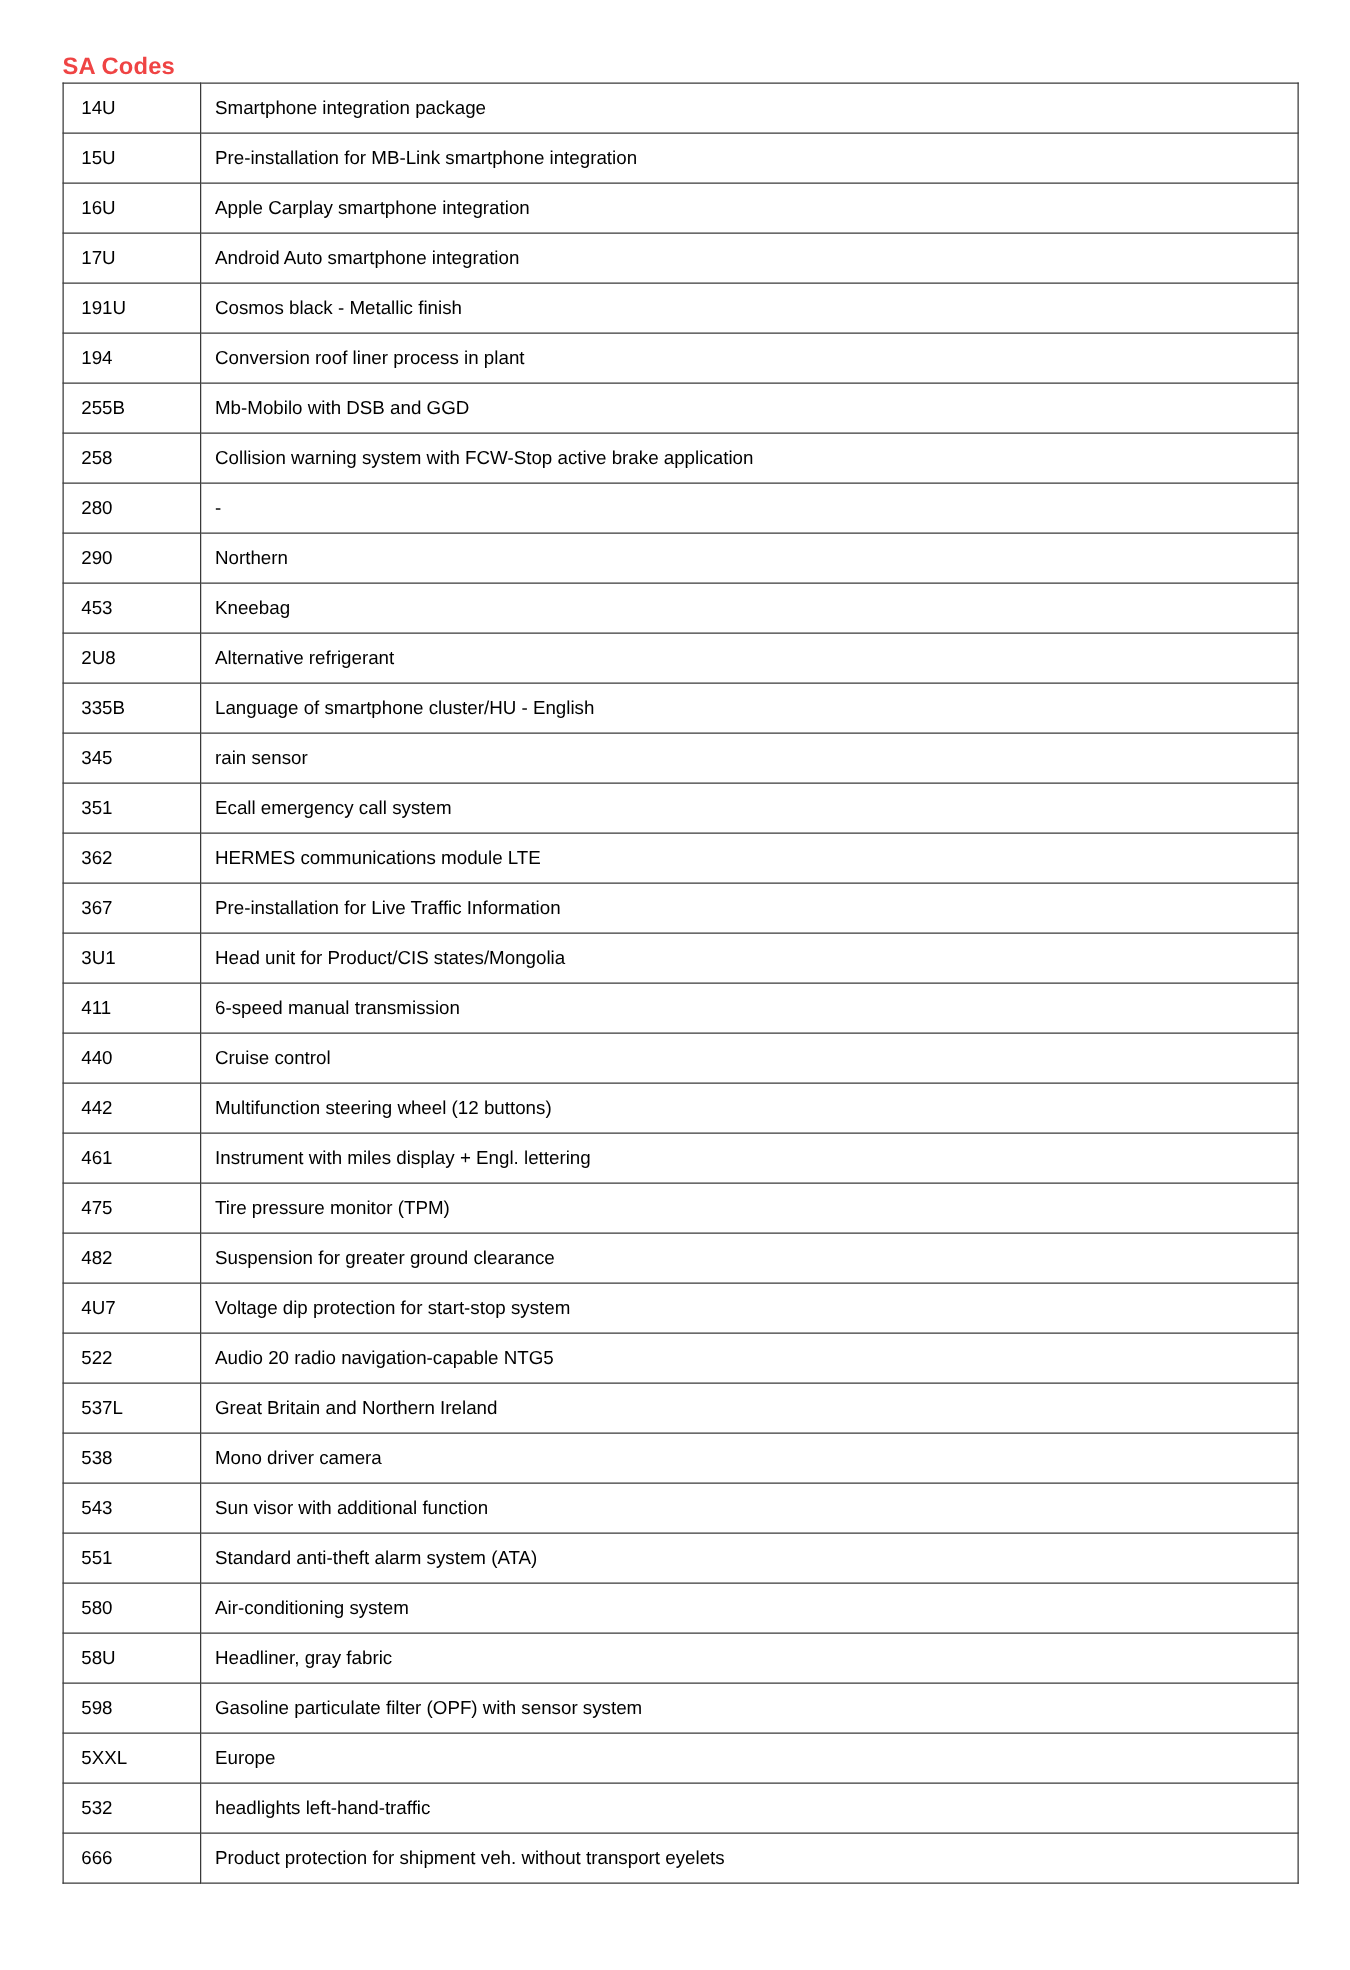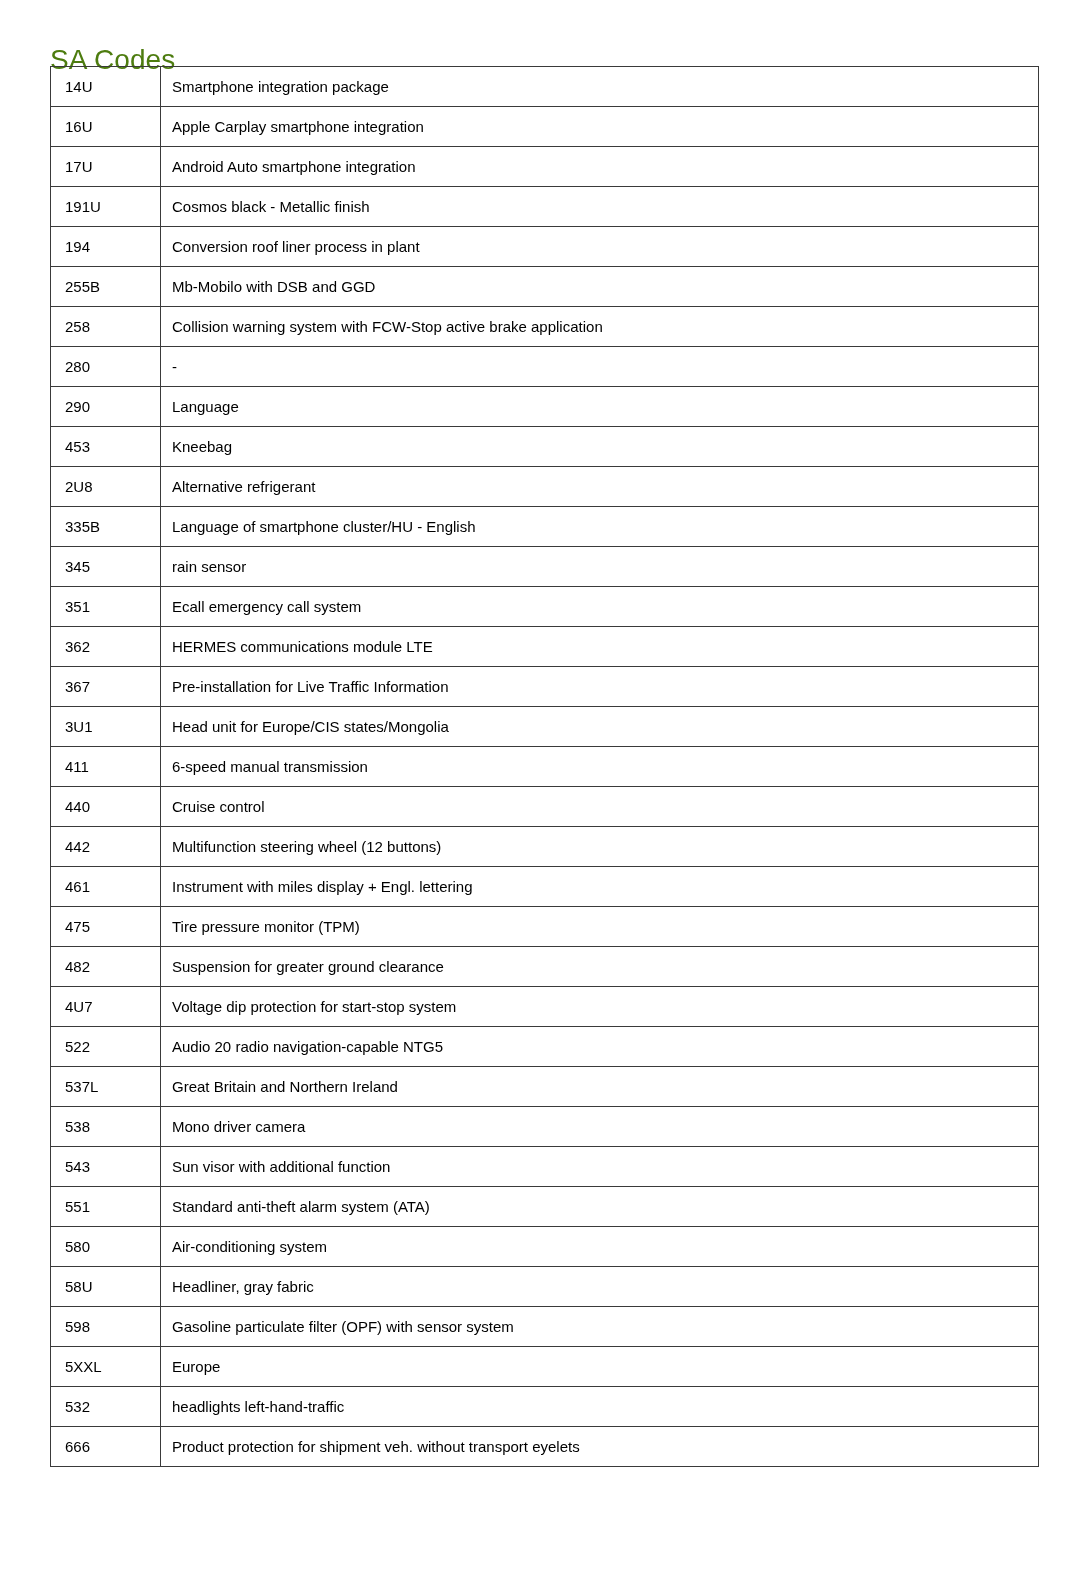--- a/index.html
+++ b/index.html
@@ -20,25 +20,25 @@
     width: 1080px;
     height: 1576px;
     box-sizing: border-box;
     padding: 0;
     overflow: hidden;
   }
   .page-title {
     position: absolute;
     left: 50px;
     top: 28px;
-    font-size: 28px;
-    font-weight: normal;
+    font-size: 19px;
+    font-weight: bold;
     letter-spacing: 0.1px;
     line-height: 26px;
-    color: #4d7c0f;
+    color: #ef4444;
   }
   .codes-table-wrap {
     position: absolute;
     left: 50px;
     top: 66px;
     width: 988px;
   }
   table.codes-table {
     border-collapse: collapse;
     width: 988px;
@@ -76,20 +76,24 @@
       <colgroup>
         <col class="col-code">
         <col class="col-desc">
       </colgroup>
       <tbody>
           <tr>
             <td class="cell-code">14U</td>
             <td class="cell-desc">Smartphone integration package</td>
           </tr>
           <tr>
+            <td class="cell-code">15U</td>
+            <td class="cell-desc">Pre-installation for MB-Link smartphone integration</td>
+          </tr>
+          <tr>
             <td class="cell-code">16U</td>
             <td class="cell-desc">Apple Carplay smartphone integration</td>
           </tr>
           <tr>
             <td class="cell-code">17U</td>
             <td class="cell-desc">Android Auto smartphone integration</td>
           </tr>
           <tr>
             <td class="cell-code">191U</td>
             <td class="cell-desc">Cosmos black - Metallic finish</td>
@@ -105,21 +109,21 @@
           <tr>
             <td class="cell-code">258</td>
             <td class="cell-desc">Collision warning system with FCW-Stop active brake application</td>
           </tr>
           <tr>
             <td class="cell-code">280</td>
             <td class="cell-desc">-</td>
           </tr>
           <tr>
             <td class="cell-code">290</td>
-            <td class="cell-desc">Language</td>
+            <td class="cell-desc">Northern</td>
           </tr>
           <tr>
             <td class="cell-code">453</td>
             <td class="cell-desc">Kneebag</td>
           </tr>
           <tr>
             <td class="cell-code">2U8</td>
             <td class="cell-desc">Alternative refrigerant</td>
           </tr>
           <tr>
@@ -137,21 +141,21 @@
           <tr>
             <td class="cell-code">362</td>
             <td class="cell-desc">HERMES communications module LTE</td>
           </tr>
           <tr>
             <td class="cell-code">367</td>
             <td class="cell-desc">Pre-installation for Live Traffic Information</td>
           </tr>
           <tr>
             <td class="cell-code">3U1</td>
-            <td class="cell-desc">Head unit for Europe/CIS states/Mongolia</td>
+            <td class="cell-desc">Head unit for Product/CIS states/Mongolia</td>
           </tr>
           <tr>
             <td class="cell-code">411</td>
             <td class="cell-desc">6-speed manual transmission</td>
           </tr>
           <tr>
             <td class="cell-code">440</td>
             <td class="cell-desc">Cruise control</td>
           </tr>
           <tr>

